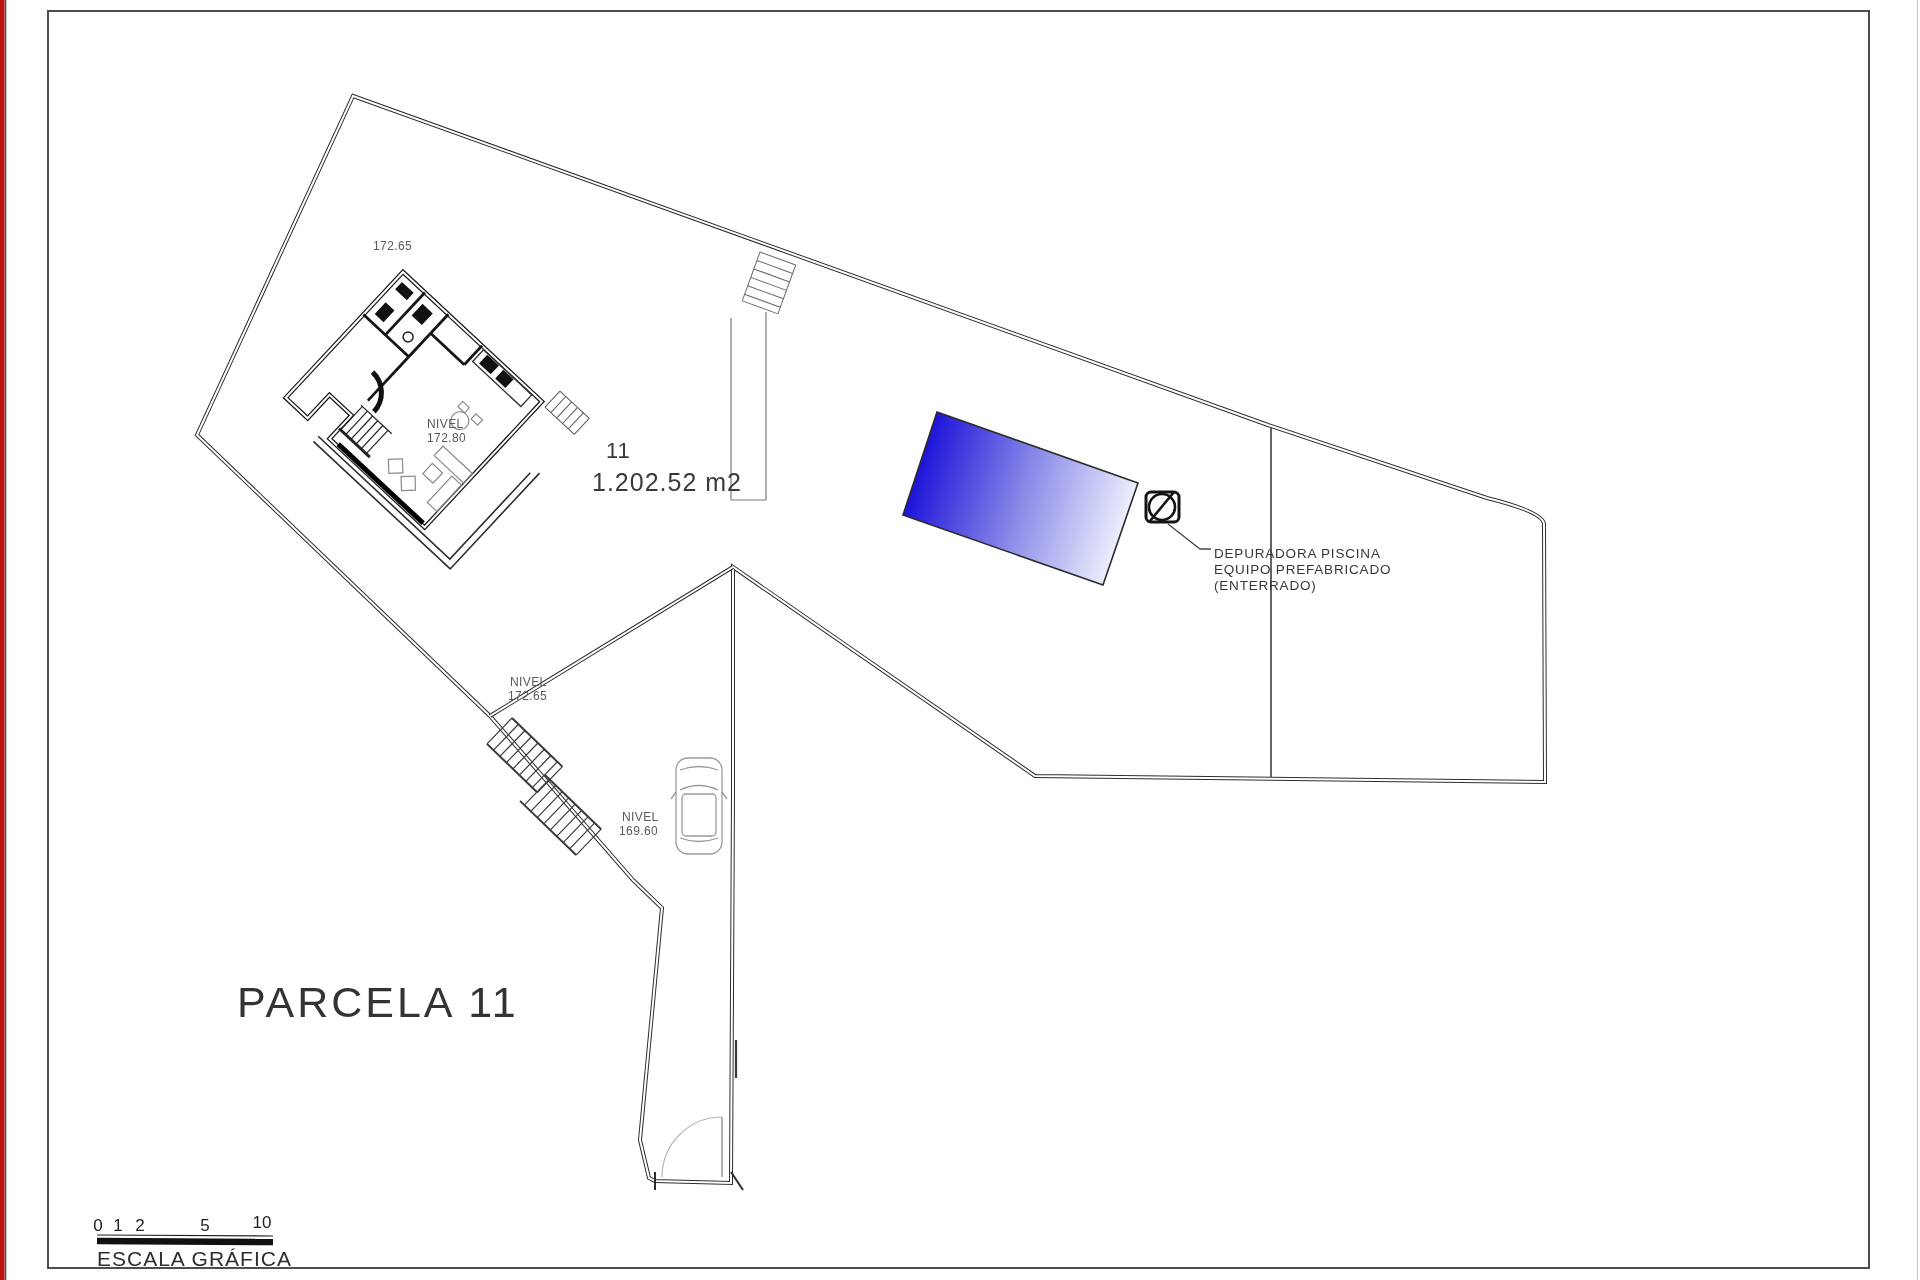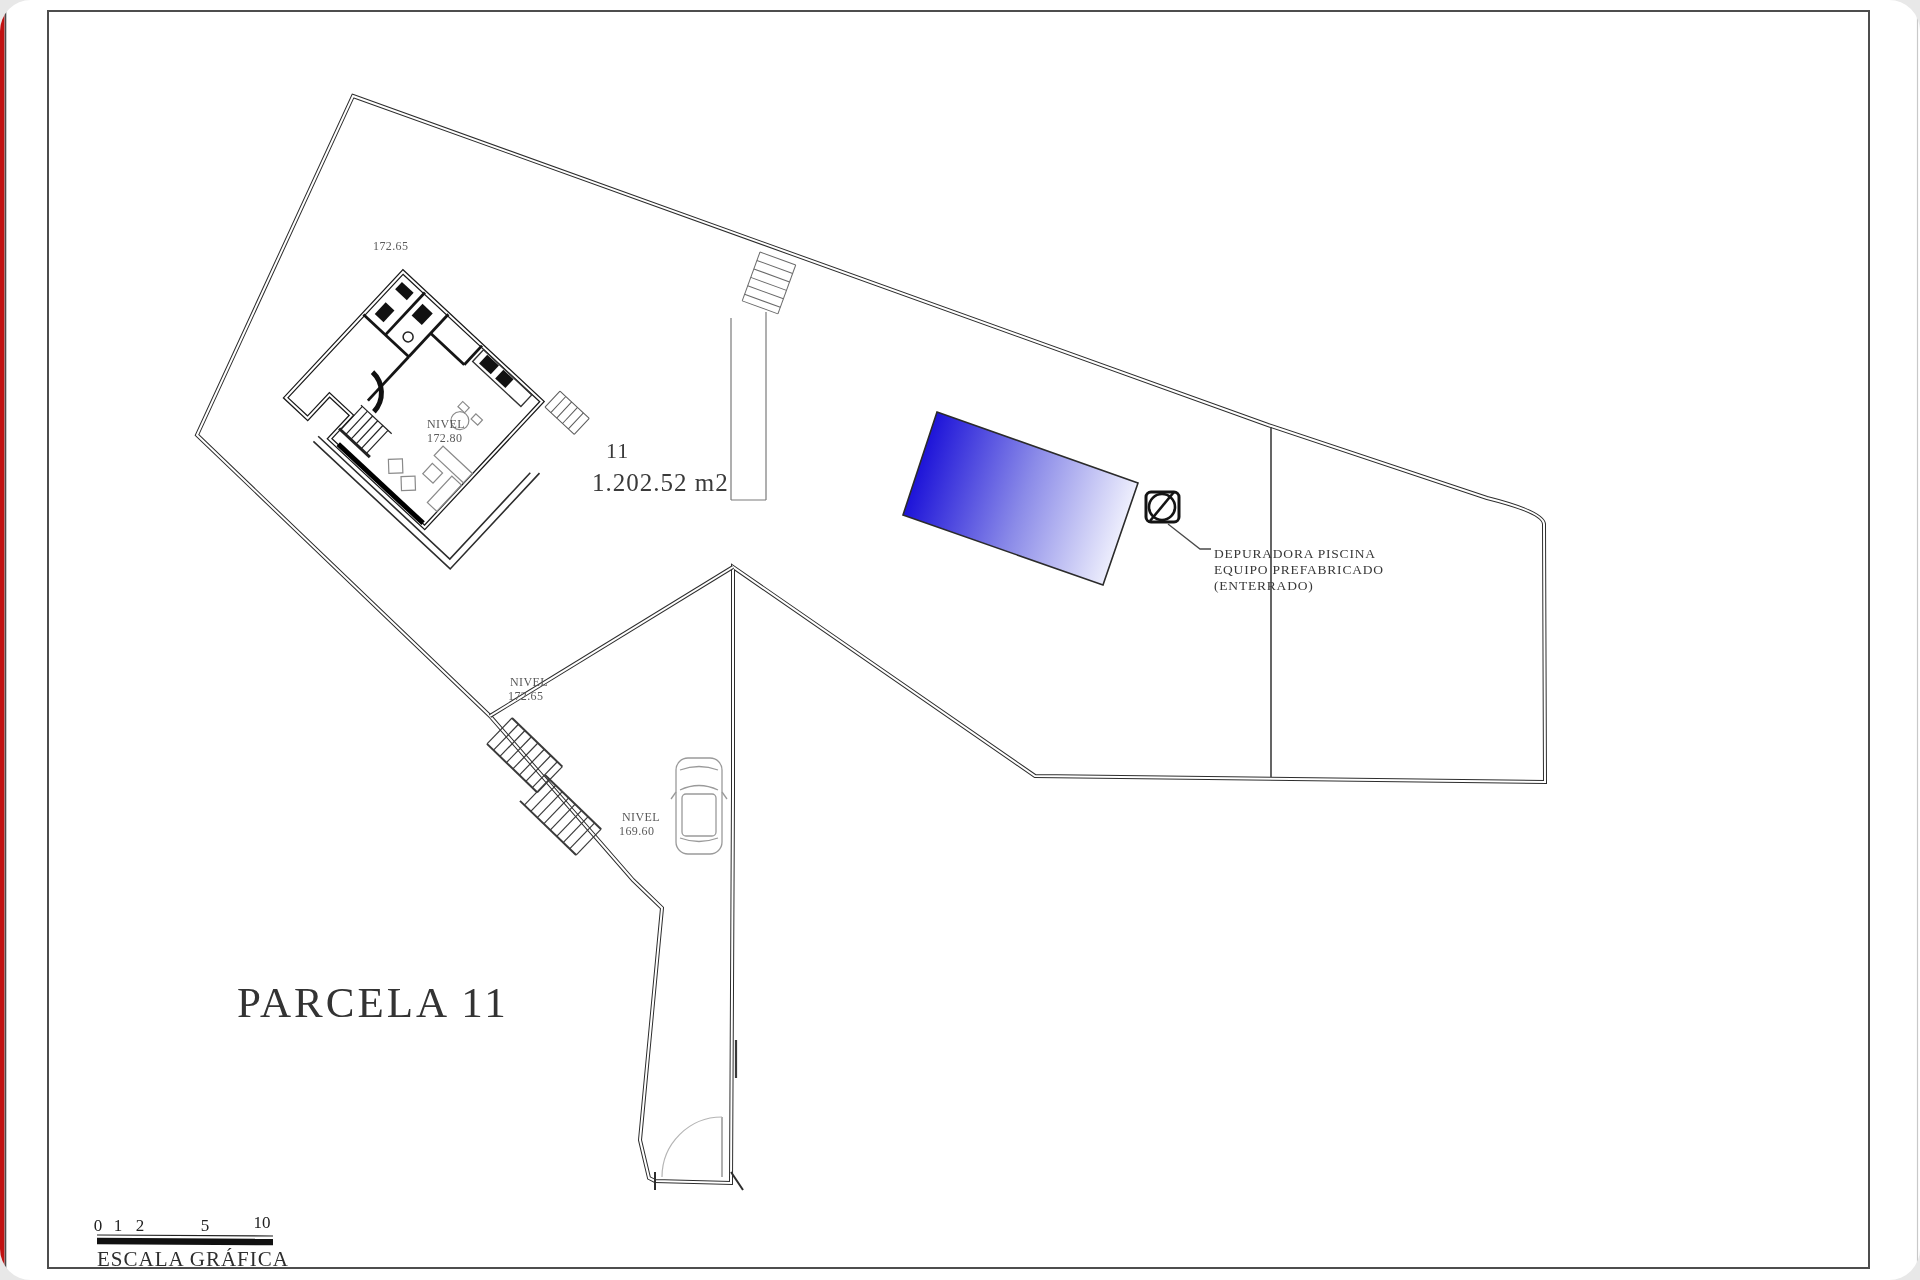--- a/index.html
+++ b/index.html
@@ -1,19 +1,18 @@
 <!DOCTYPE html>
 <html><head>
 <meta charset="utf-8">
 <style>
   html,body{margin:0;padding:0;background:#e8e8e8;}
   .stage{
     position:relative;width:1920px;height:1280px;background:#ffffff;overflow:hidden;
-    font-family:Liberation Serif, serif;
-    border-radius:31px;
+    font-family:Liberation Sans, sans-serif;
   }
   svg.plan{position:absolute;left:0;top:0;}
   text{fill:#3c3c3c;}
   .lbl-small{font-size:12px;fill:#5a5a5a;letter-spacing:.4px;}
   .lbl-area{font-size:25px;fill:#3a3a3a;letter-spacing:1px;}
   .lbl-plotnum{font-size:22px;fill:#3a3a3a;letter-spacing:1px;}
   .lbl-note{font-size:13.5px;fill:#383838;letter-spacing:.8px;}
   .lbl-title{font-size:43px;fill:#333333;letter-spacing:3px;}
   .lbl-scale-num{font-size:17px;fill:#222;}
   .lbl-scale-cap{font-size:21px;fill:#2e2e2e;letter-spacing:1px;}

